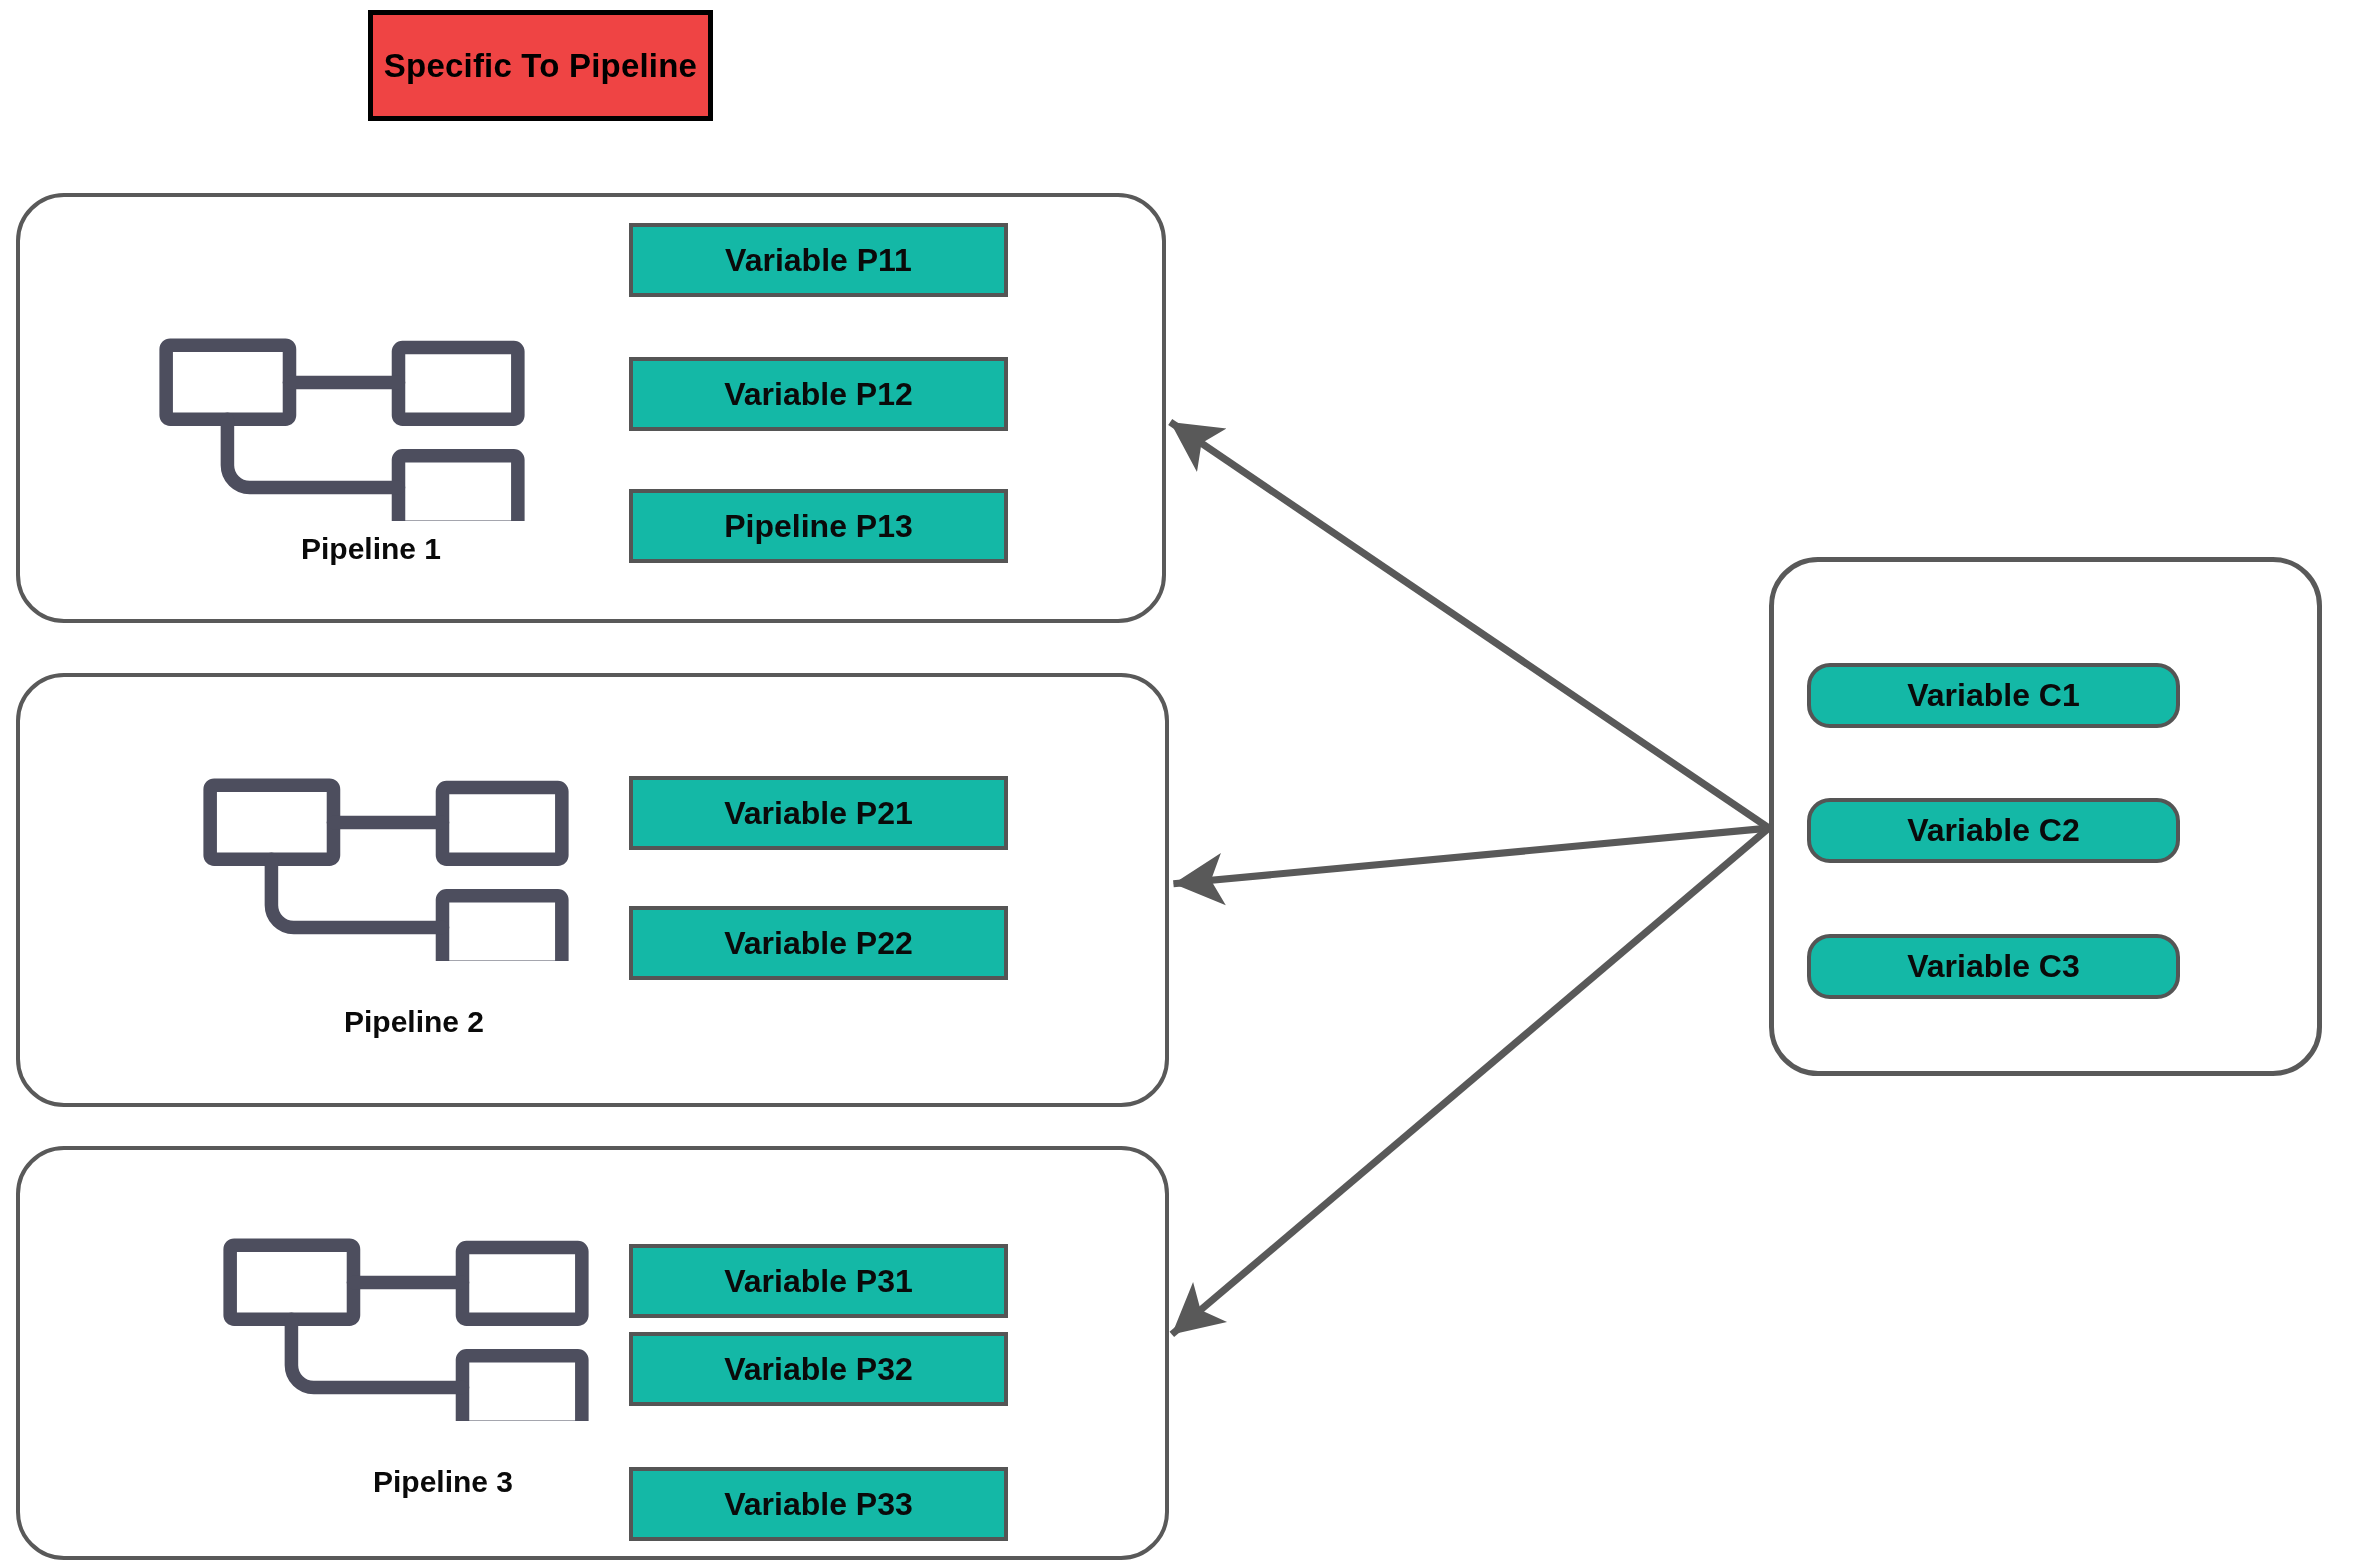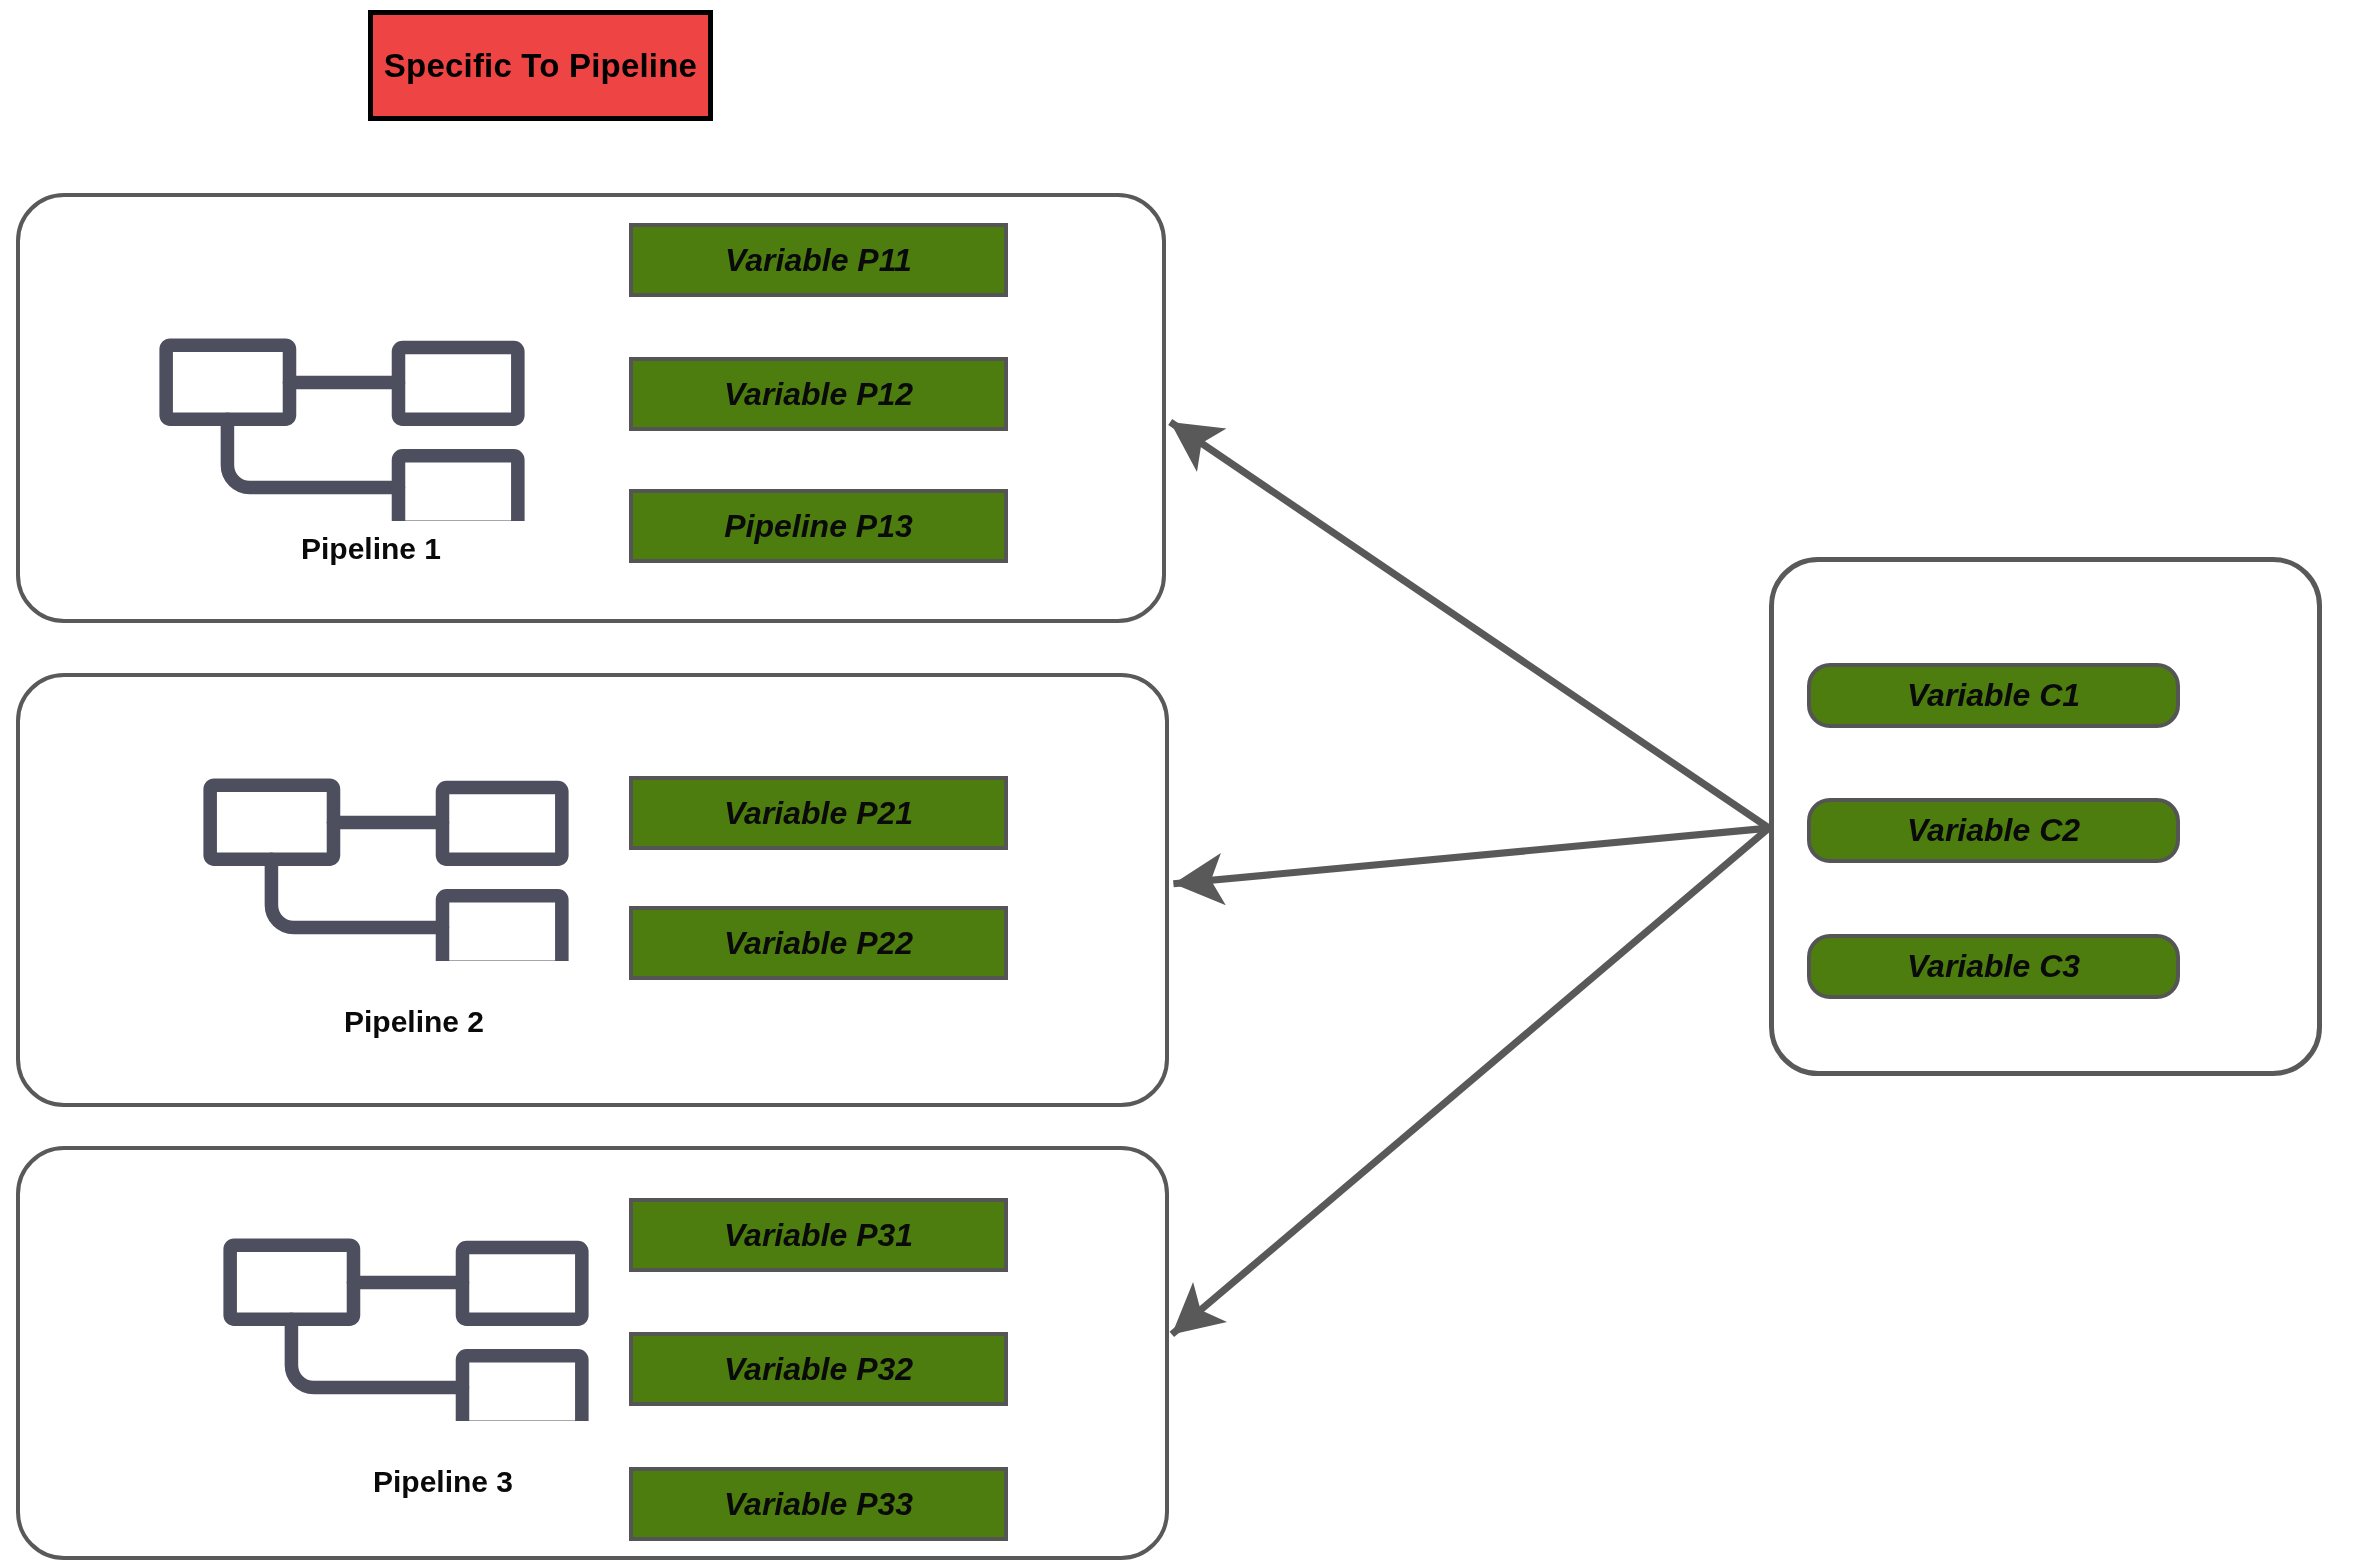--- a/index.html
+++ b/index.html
@@ -44,23 +44,23 @@
   #card-common{
     position:absolute;left:1769px;top:557px;width:553px;height:519px;
     border:5.6px solid #595959;border-radius:49px;background:#ffffff;
     box-sizing:border-box;
   }
 
   
   .var-box{
     position:absolute;
     border:4.8px solid #555555;
-    background:#4d7c0f;
+    background:#14b8a6;
     box-sizing:border-box;
-    display:flex;align-items:center;justify-content:center;font-style:italic;
+    display:flex;align-items:center;justify-content:center;
   }
   .var-box .vtext{
     font-size:32px;font-weight:bold;color:#0a0a0a;white-space:nowrap;
   }
   .var-p{left:629px;width:379px;height:74px;}
   .var-c{left:1807px;width:373px;height:65px;border-radius:23px;}
 
   
   .pipe-icon{position:absolute;}
   .pipe-icon svg{display:block;}
@@ -143,21 +143,21 @@
         <rect x="301" y="12" width="150" height="90" rx="5"></rect>
         <rect x="301" y="148" width="150" height="90" rx="5"></rect>
         <path d="M164 56 H301"></path>
         <path d="M86 102 V160 a28 28 0 0 0 28 28 H301"></path>
       </g>
     </svg>
   </div>
 
   <div class="pipe-caption" style="left:373px;top:1465px;">Pipeline 3</div>
 
-  <div class="var-box var-p" style="top:1198px;text-align:center;">
+  <div class="var-box var-p" style="top:1244px;text-align:center;">
     <span class="vtext">Variable P31</span>
   </div>
   <div class="var-box var-p" style="top:1332px;">
     <span class="vtext">Variable P32</span>
   </div>
   <div class="var-box var-p" style="top:1467px;">
     <span class="vtext">Variable P33</span>
   </div>
 
   <div id="card-common"></div>

